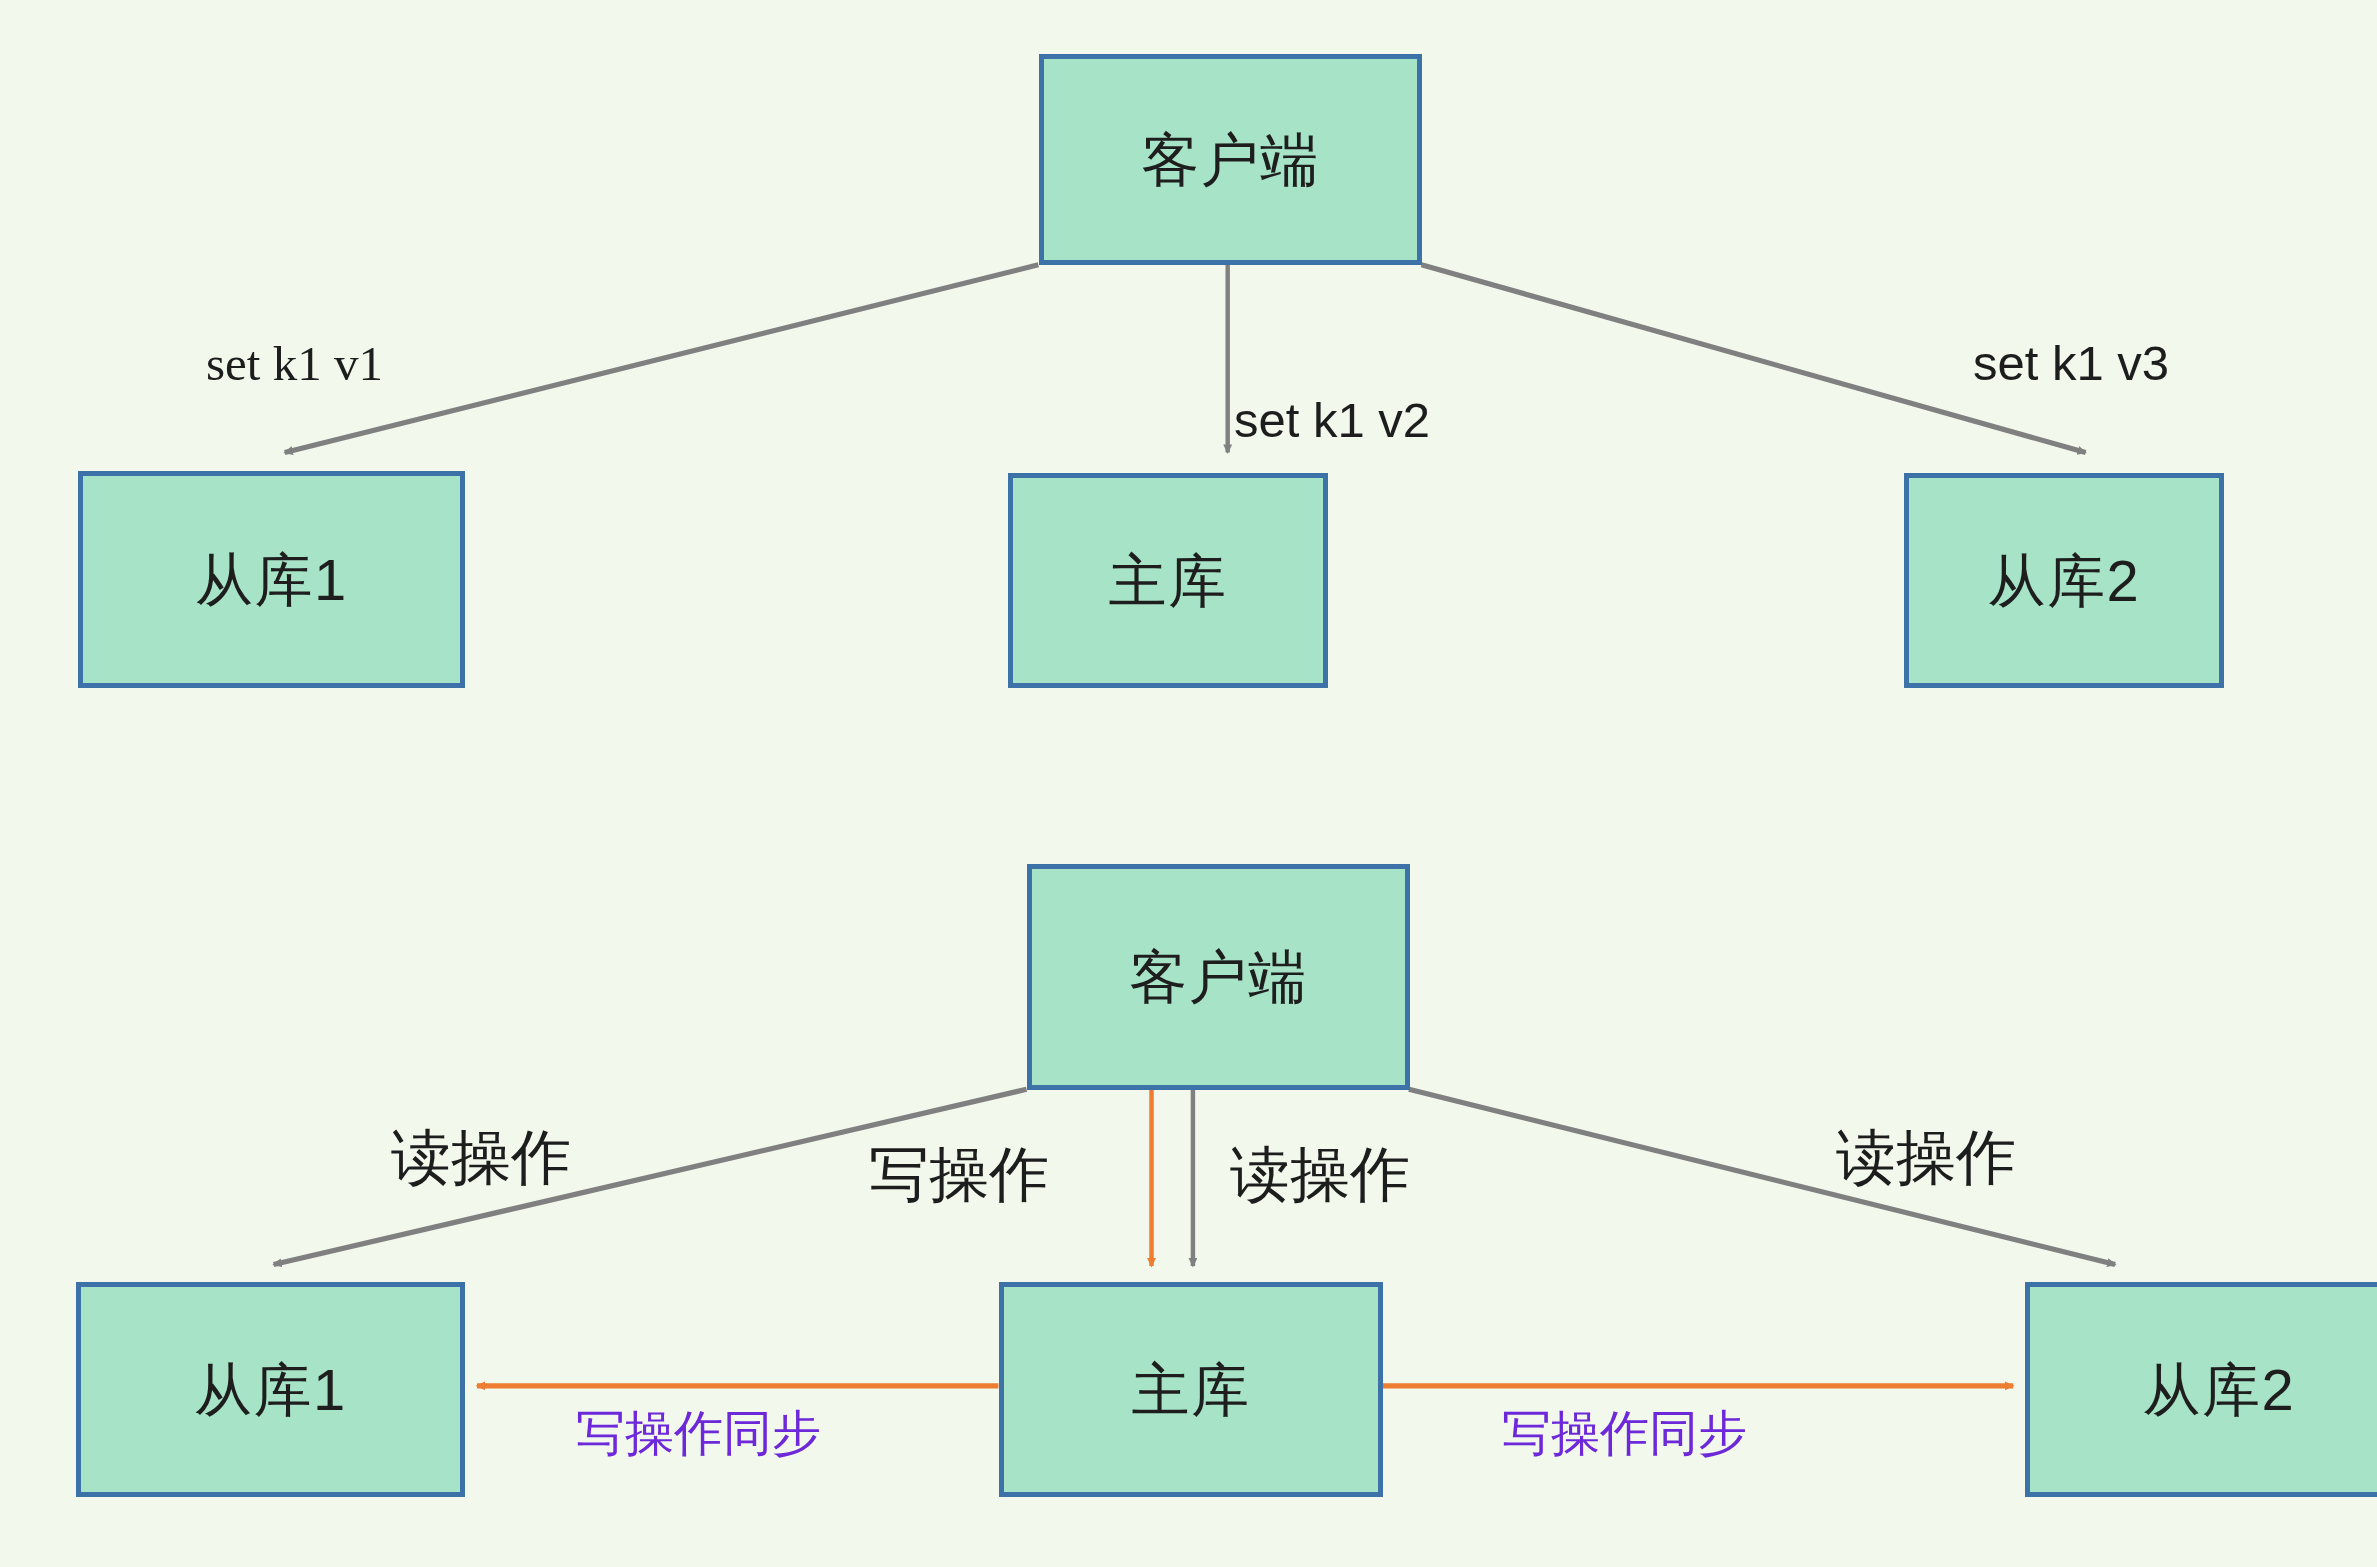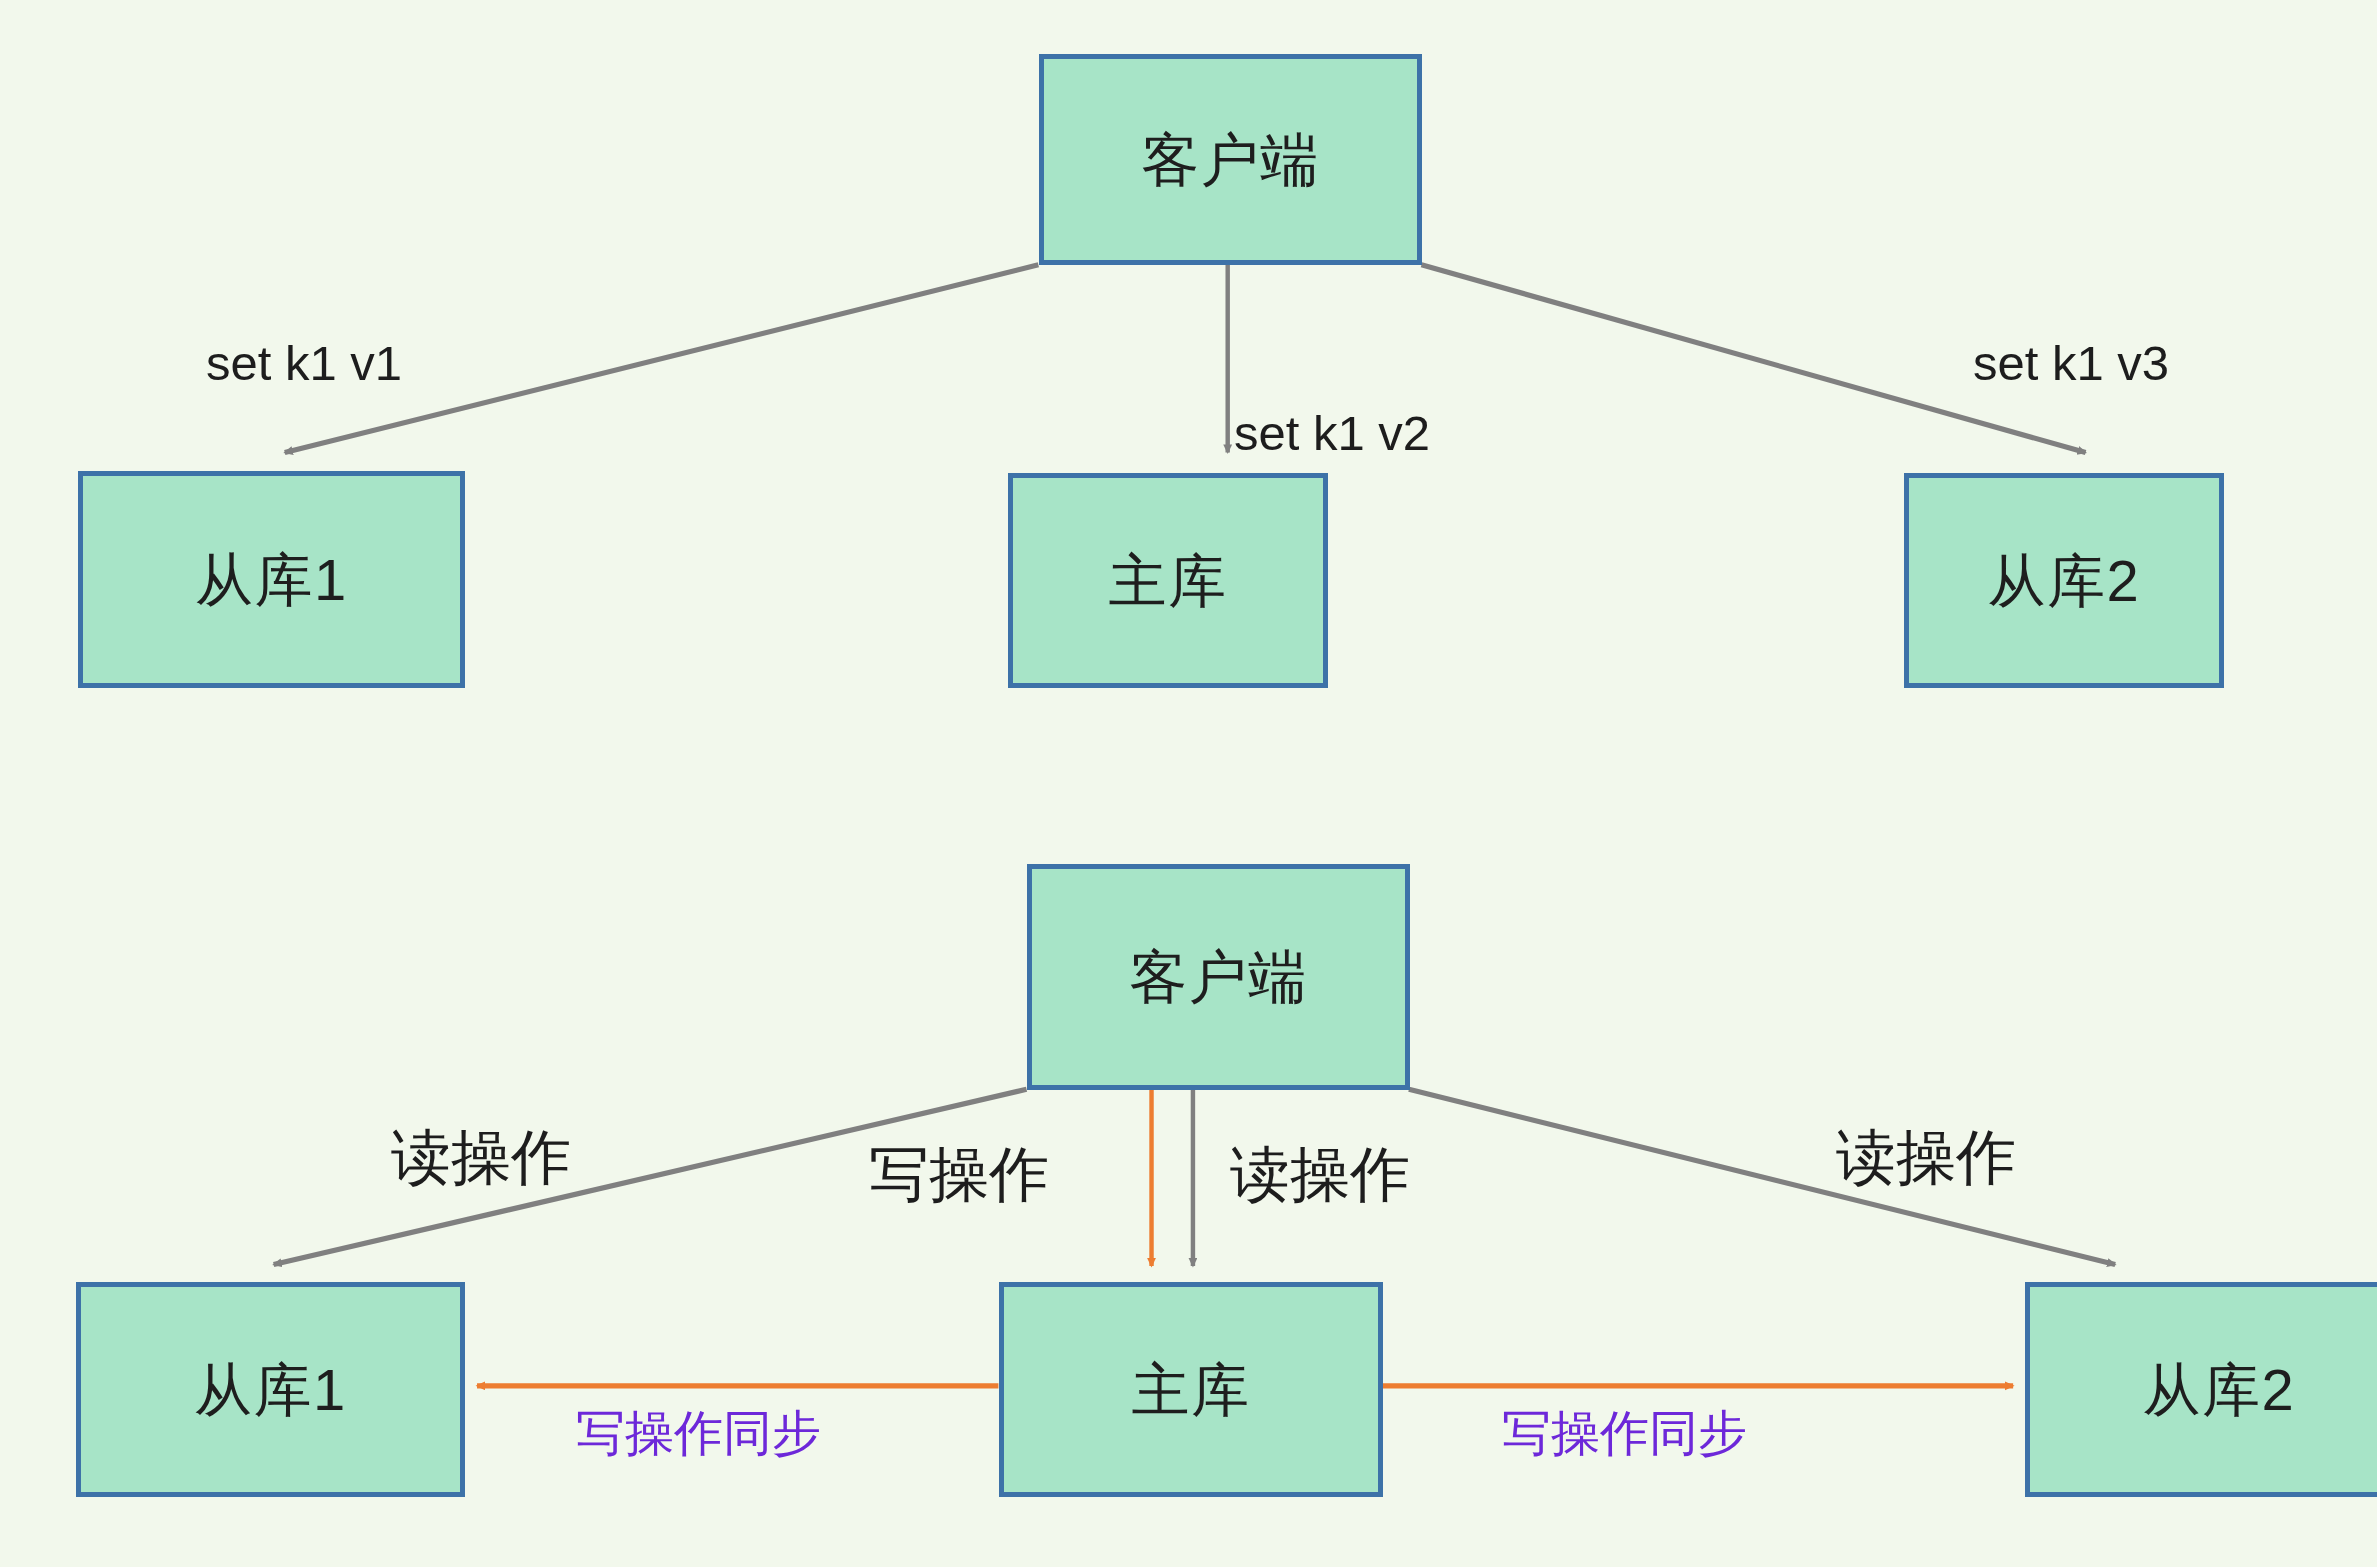--- a/index.html
+++ b/index.html
@@ -89,24 +89,24 @@
   </div>
 
   <div class="node" style="left:1008px;top:473px;width:320px;height:215px;">
     <span>主库</span>
   </div>
 
   <div class="node" style="left:1904px;top:473px;width:320px;height:215px;">
     <span>从库2</span>
   </div>
 
-  <div class="edge-label" style="left:206px;top:339px;">
+  <div class="edge-label" style="left:206px;top:339px;font-family:Liberation Serif, serif;">
     <span>set k1 v1</span>
   </div>
-  <div class="edge-label" style="left:1234px;top:409px;">
+  <div class="edge-label" style="left:1234px;top:396px;">
     <span>set k1 v2</span>
   </div>
   <div class="edge-label" style="left:1945px;top:339px;margin-left:28px;">
     <span>set k1 v3</span>
   </div>
 
   <div class="node" style="left:1027px;top:864px;width:383px;height:226px;">
     <span>客户端</span>
   </div>
 

